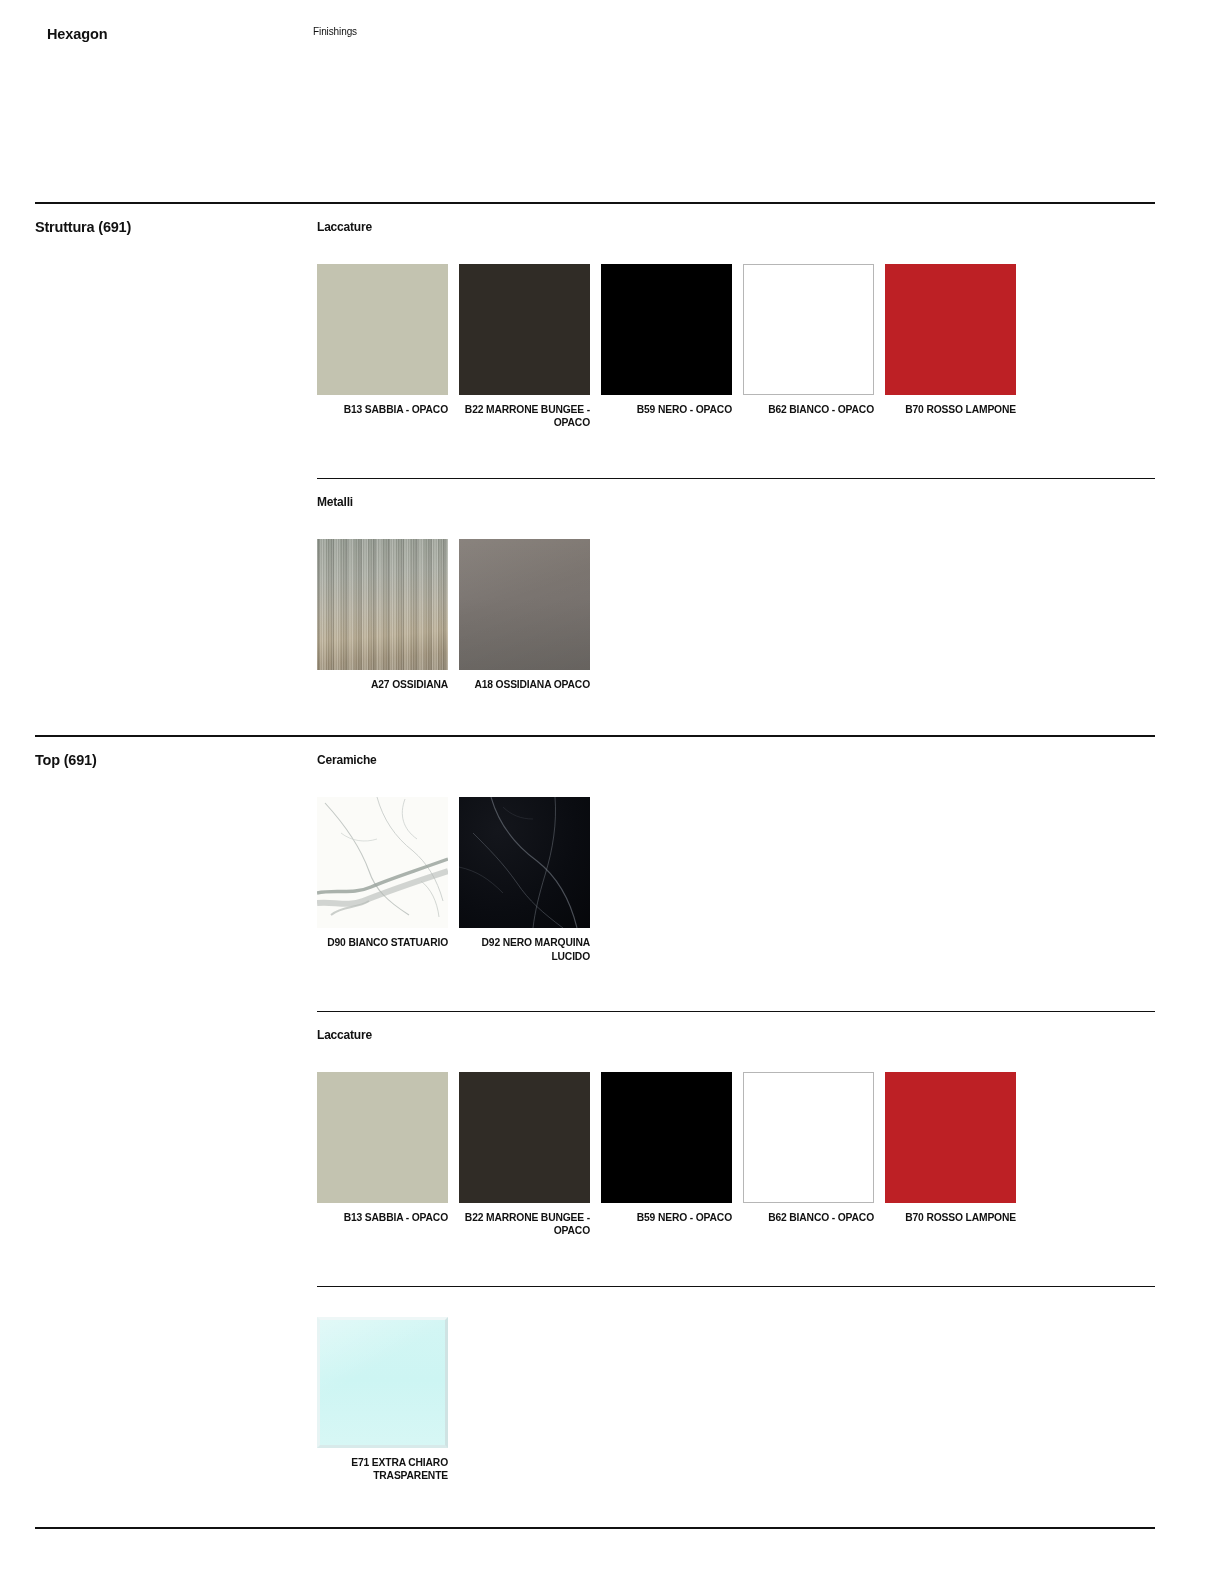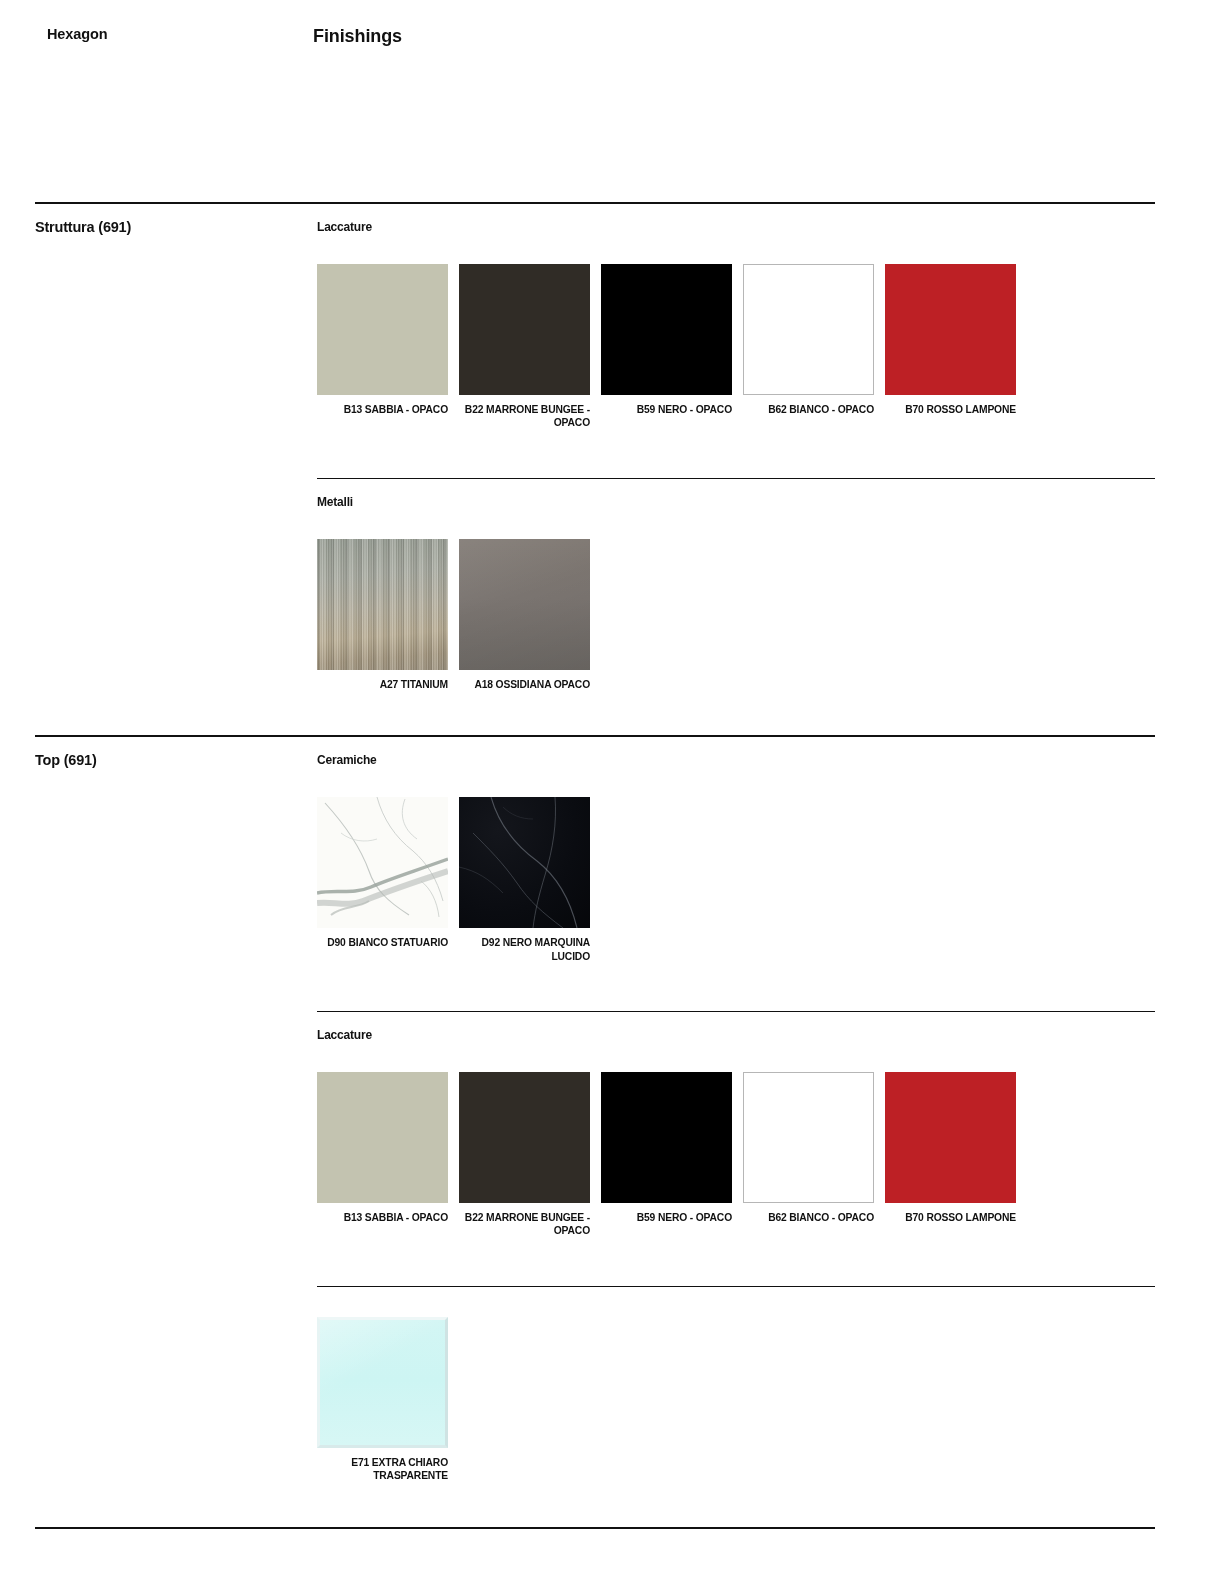--- a/index.html
+++ b/index.html
@@ -8,21 +8,21 @@
     width:1212px; height:1594px;
     font-family:"Liberation Sans", sans-serif;
     color:#111111;
     position:relative;
     overflow:hidden;
   }
 
   
   .header { position:absolute; top:26px; left:35px; width:1120px; height:24px; }
   .header .brand { position:absolute; left:0; top:0; font-size:14.5px; font-weight:bold; letter-spacing:-0.1px;margin-left:12px; }
-  .header .section-name { position:absolute; left:278px; top:0; font-size:18px; font-weight:bold; letter-spacing:-0.1px; }
+  .header .section-name { position:absolute; left:278px; top:0; font-size:10px; font-weight:normal; letter-spacing:-0.1px; }
 
   
   .sheet { position:absolute; left:35px; top:0; width:1120px; }
 
   .rule-major { height:0; border-top:2.2px solid #111; width:1120px; }
 
   
   .group { position:relative; }
   .group-title {
     position:absolute; left:0; top:17px;
@@ -153,21 +153,21 @@
             </div>
           </div>
           <div style="height: 48px;"></div>
         </div>
         <div class="subblock">
           <div style="border-top: 1.6px solid rgb(17, 17, 17); width: 838px;"></div>
           <div class="subblock-title">Metalli</div>
           <div class="swatch-row">
             <div class="swatch-cell">
               <div class="swatch sw-titanium"></div>
-              <div class="swatch-label">A27 TITANIUM</div>
+              <div class="swatch-label">A27 OSSIDIANA</div>
             </div>
             <div class="swatch-cell">
               <div class="swatch sw-ossidiana"></div>
               <div class="swatch-label">A18 OSSIDIANA OPACO</div>
             </div>
           </div>
           <div style="height: 44px;"></div>
         </div>
       </div>
     </div>

